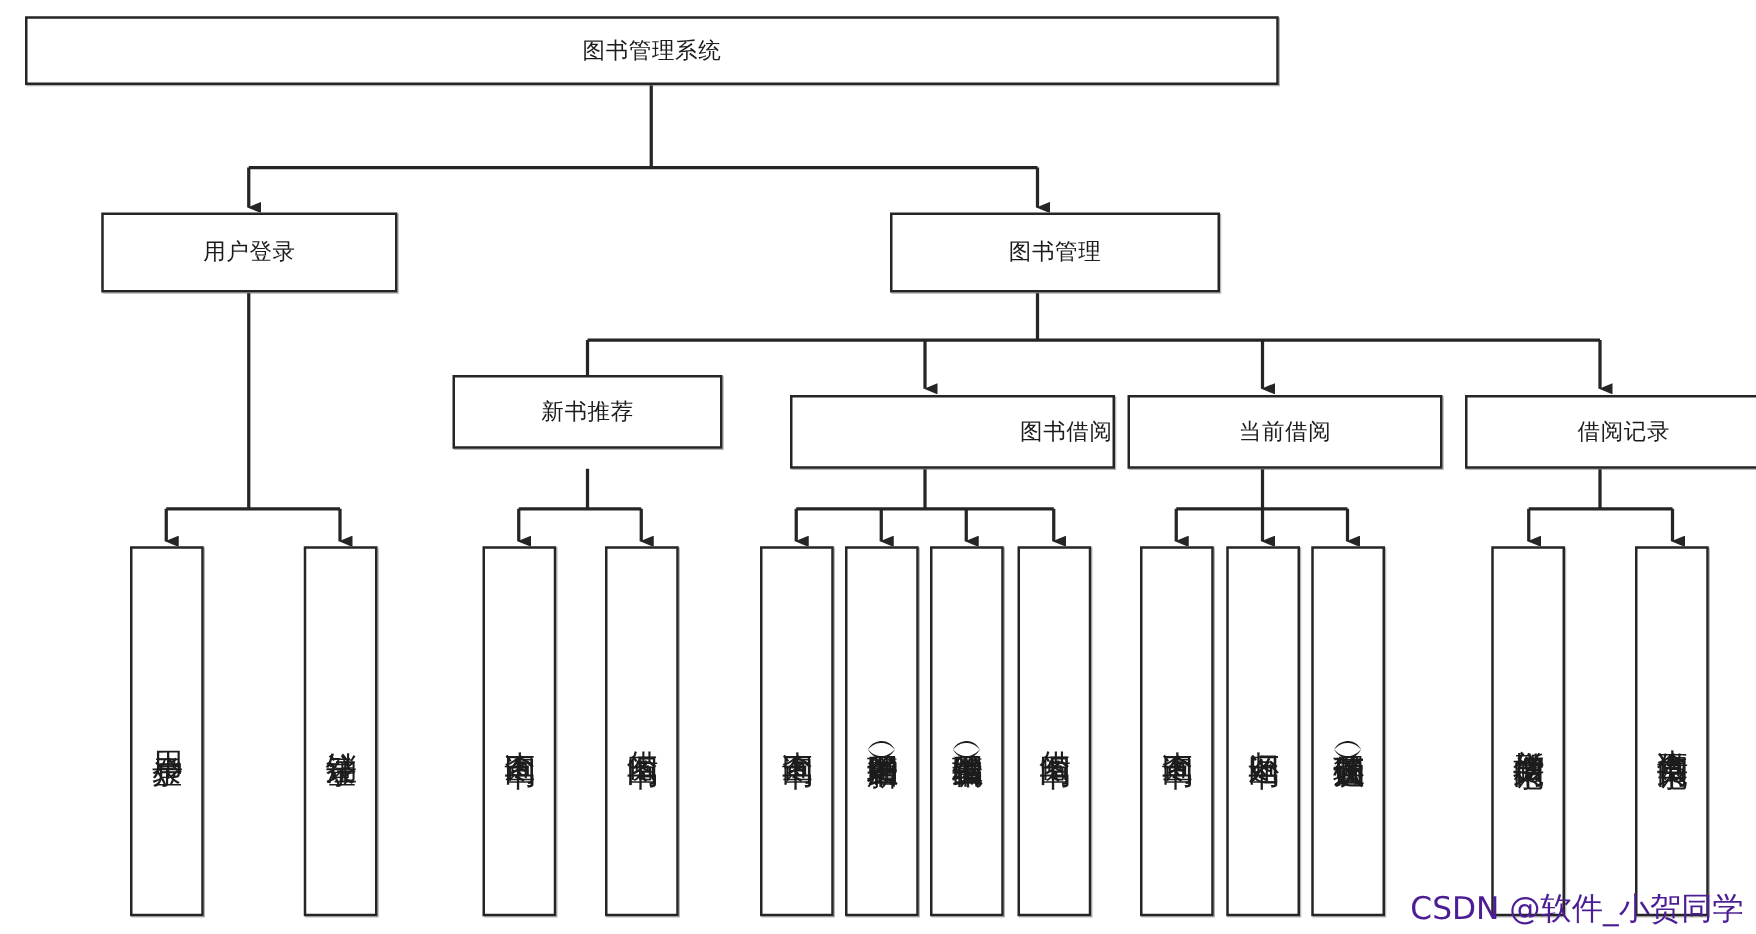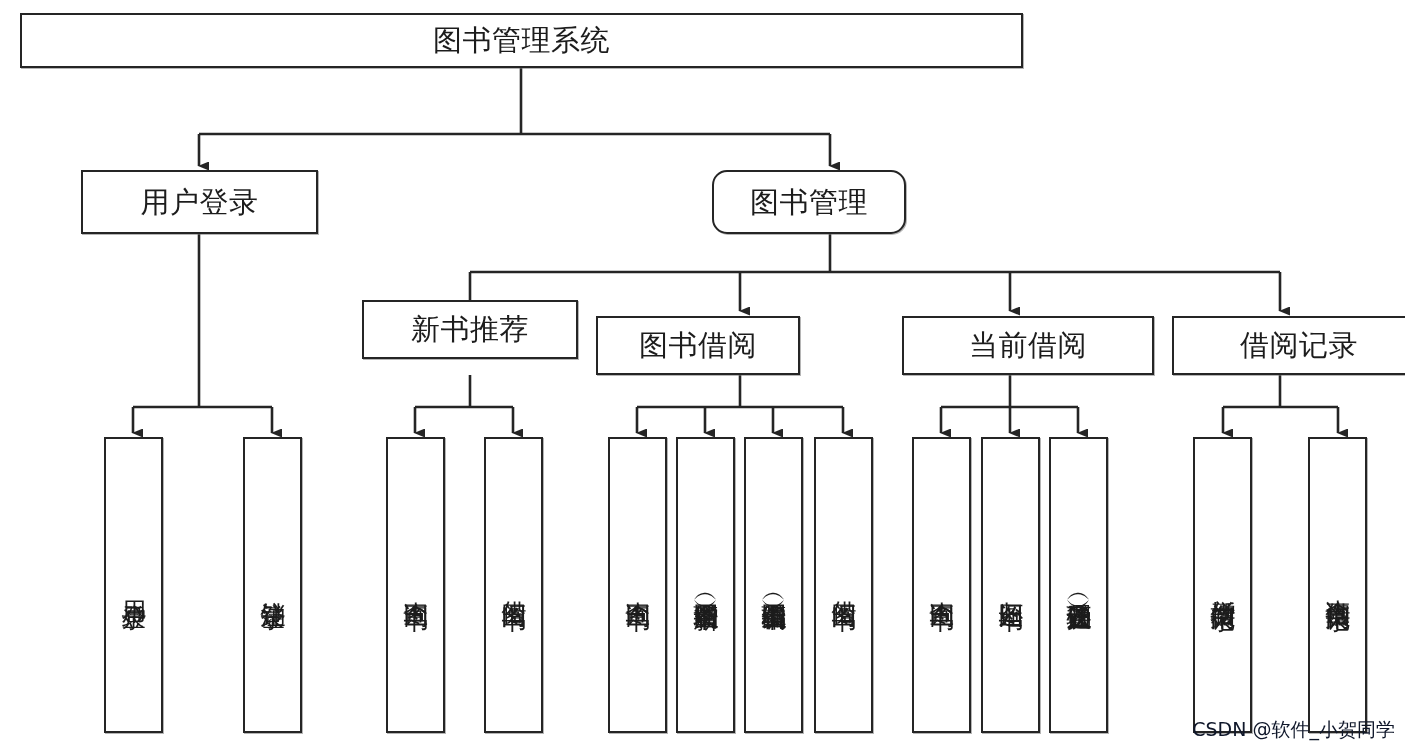--- a/index.html
+++ b/index.html
@@ -37,21 +37,21 @@
     color: #1c1c1c;
     box-shadow: 1px 1px 0 0 rgba(120,120,120,0.55);
   }
   .node .label {
     display: block;
     text-align: center;
     line-height: 1.18;
     white-space: nowrap;
   }
   .node.horizontal .label {
-    font-size: 29px;
+    font-size: 18px;
     letter-spacing: 0.5px;
   }
   .node.vertical {
     align-items: center;
     justify-content: center;
   }
   .node.vertical .label {
     writing-mode: vertical-rl;
     text-orientation: upright;
     font-size: 25px;
@@ -61,22 +61,22 @@
     max-height: 100%;
   }
   .node.vertical.tight .label {
     letter-spacing: 0px;
     line-height: 1.04;
   }
   #watermark {
     position: absolute;
     right: 10px;
     bottom: 4px;
-    font-size: 19px;
-    color: #0f172a;
+    font-size: 25px;
+    color: #4c1d95;
     white-space: nowrap;
     pointer-events: none;
     font-family: "DejaVu Sans", "Liberation Sans", sans-serif;
   }
 </style>
 </head>
 <body>
 
 <div id="canvas">
 
@@ -130,28 +130,28 @@
     </g>
   </svg>
 
   <div class="node horizontal" style="left:20px; top:13px; width:1003px; height:55px;">
     <span class="label">图书管理系统</span>
   </div>
 
   <div class="node horizontal" style="left:81px; top:170px; width:237px; height:64px;">
     <span class="label">用户登录</span>
   </div>
-  <div class="node horizontal" style="left:712px; top:170px; width:194px; height:64px;border-radius:15px;">
+  <div class="node horizontal" style="left:712px; top:170px; width:264px; height:64px;">
     <span class="label">图书管理</span>
   </div>
 
   <div class="node horizontal" style="left:362px; top:300px; width:216px; height:59px;">
     <span class="label">新书推荐</span>
   </div>
-  <div class="node horizontal" style="left:596px; top:316px; width:204px; height:59px;">
+  <div class="node horizontal" style="left:632px; top:316px; width:260px; height:59px;justify-content:flex-end;">
     <span class="label">图书借阅</span>
   </div>
   <div class="node horizontal" style="left:902px; top:316px; width:252px; height:59px;">
     <span class="label">当前借阅</span>
   </div>
   <div class="node horizontal" style="left:1172px; top:316px; width:254px; height:59px;">
     <span class="label">借阅记录</span>
   </div>
 
   <div class="node vertical" style="left:104px; top:437px; width:59px; height:296px;">

